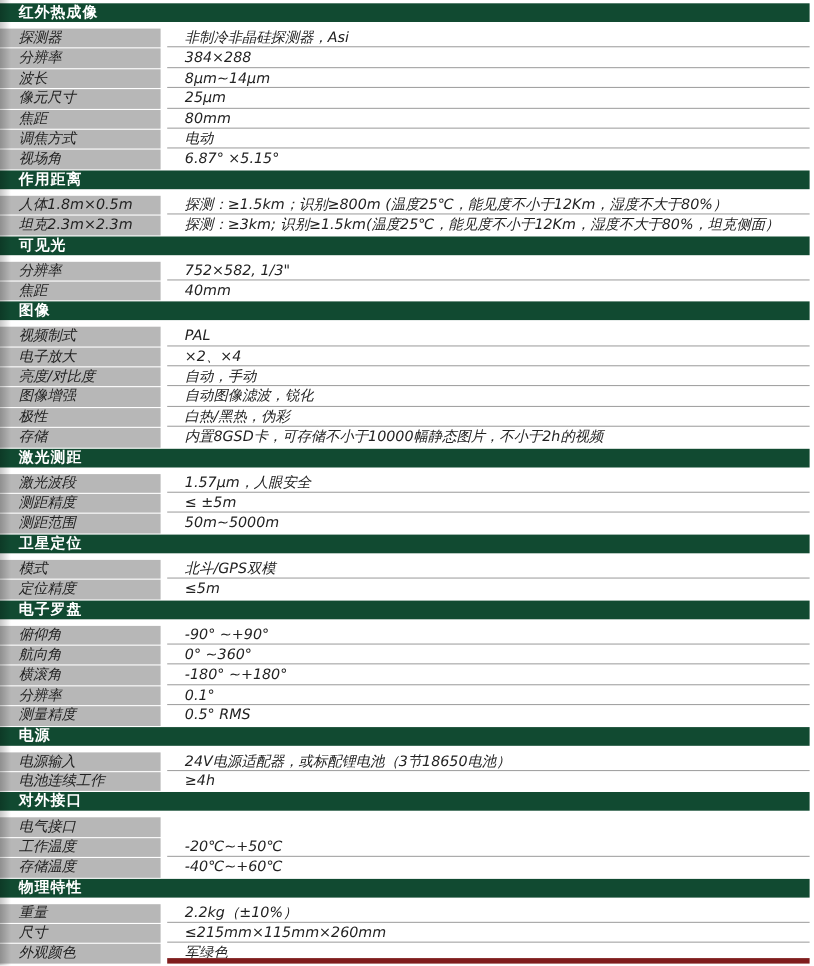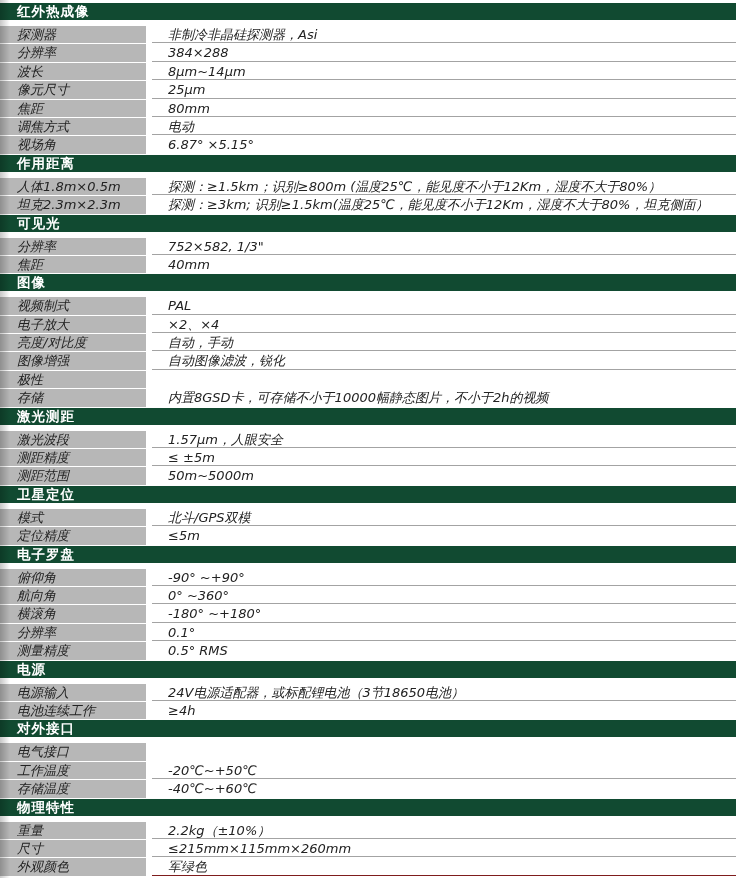--- a/index.html
+++ b/index.html
@@ -60,21 +60,21 @@
   .cell.value {
     flex: 1;
     margin-left: 6px;
     padding-left: 16px;
     border-bottom: 1px solid var(--row-line, #a3a3a3);
   }
   .row:last-child .cell.value {
     border-bottom: none;
   }
   .section:last-child .row:last-child .cell.value {
-    border-bottom: 1px solid #7f1d1d;
+    border-bottom: 5px solid #7f1d1d;
   }
 </style>
 </head>
 <body>
 
 <div class="page">
   <div class="left-shade"></div>
   <div id="sections-root">
   <section class="section">
     <div class="sec-header">
@@ -172,20 +172,21 @@
     <div class="cell value">自动，手动</div>
   </div>
 
   <div class="row">
     <div class="cell label">图像增强</div>
     <div class="cell value">自动图像滤波，锐化</div>
   </div>
 
   <div class="row">
     <div class="cell label">极性</div>
+    <div class="cell value">白热/黑热，伪彩</div>
   </div>
 
   <div class="row">
     <div class="cell label">存储</div>
     <div class="cell value">内置8GSD卡，可存储不小于10000幅静态图片，不小于2h的视频</div>
   </div>
 </div>
   </section>
 
   <section class="section">

